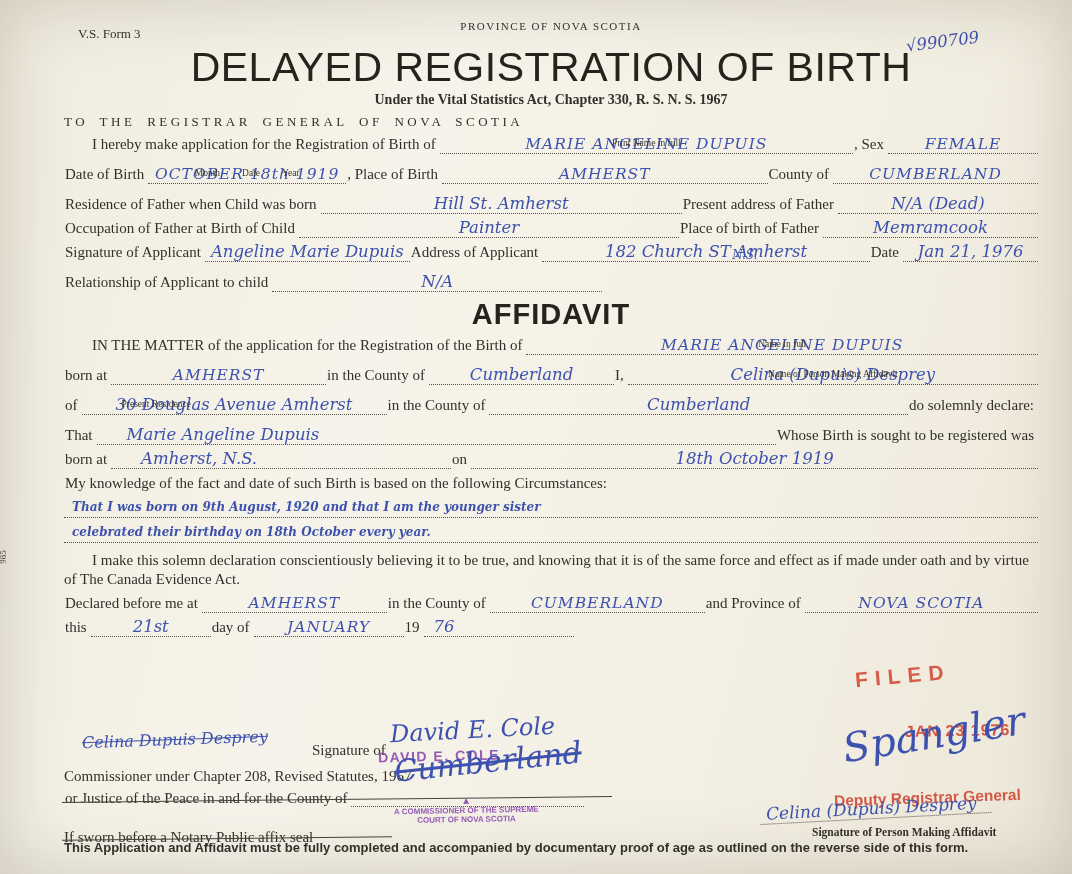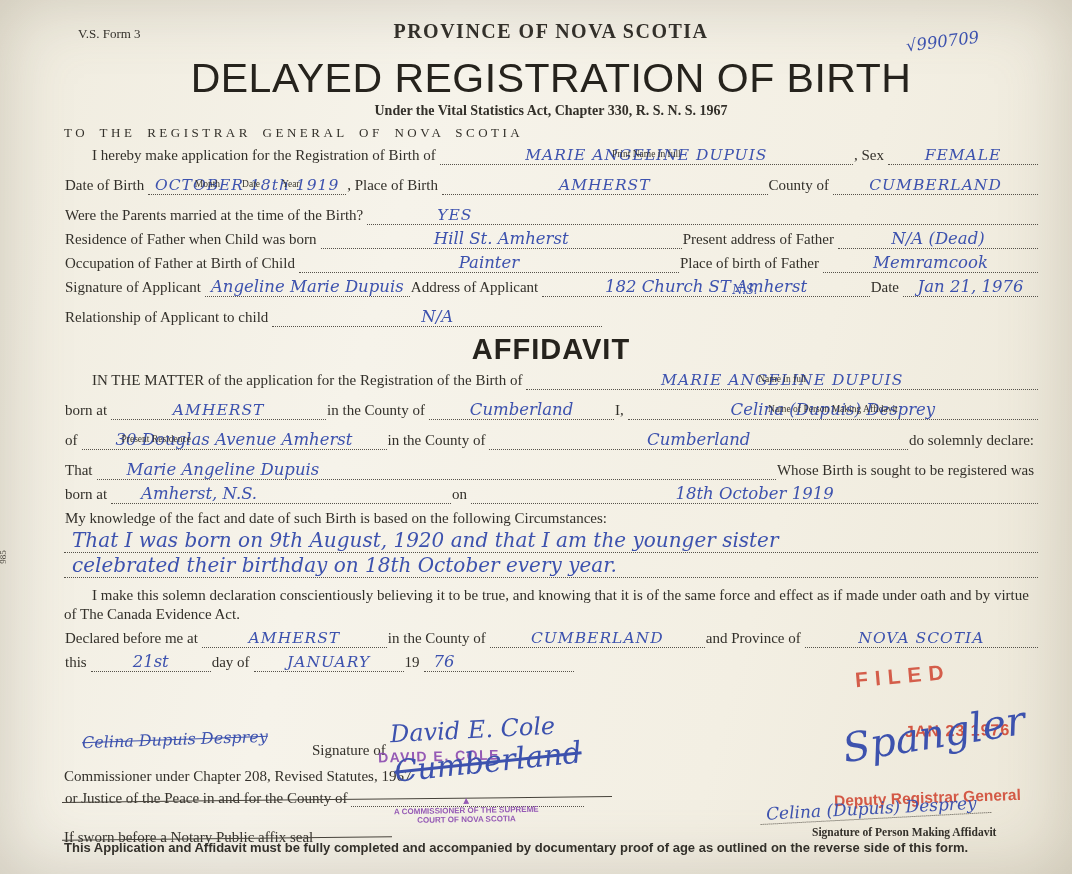--- a/index.html
+++ b/index.html
@@ -10,21 +10,21 @@
     background:linear-gradient(105deg,#f0ecdf 0%,#f6f3ea 35%,#f3efe3 70%,#ece7d8 100%);
     box-shadow:inset 0 0 70px rgba(110,100,80,.28);
     color:#33302a;
   }
   .content { padding:18px 34px 0 64px; }
 
   
   .form-no { position:absolute; left:78px; top:26px; font-size:13px; }
   .file-no { position:absolute; left:906px; top:34px; font-size:27px; transform:rotate(-7deg); }
   .hdr { text-align:center; }
-  .province { font-size:20px; font-weight:bold; letter-spacing:1.5px; margin-top:2px; }
+  .province { font-size:11px; font-weight:normal; letter-spacing:1.5px; margin-top:2px; }
   .title { font-family:"Liberation Sans", sans-serif; font-size:41px; font-weight:normal; letter-spacing:.5px; color:#26231d; margin-top:12px; }
   .act { font-size:14px; font-weight:bold; margin-top:1px; }
   .addressee { margin-top:6px; font-size:13px; letter-spacing:3.5px; word-spacing:5px; }
 
   
   .row { display:flex; align-items:flex-end; font-size:15px; margin-top:5px; white-space:nowrap; line-height:19px; }
   .row.hinted { margin-bottom:11px; }
   .indent { text-indent:0; }
   .indent .lbl:first-child { padding-left:28px; }
   .lbl { padding:0 4px 0 1px; flex:0 0 auto; }
@@ -33,21 +33,21 @@
   .spacer { flex:1 1 auto; }
   .hint { position:absolute; top:2px; left:0; right:0; text-align:center; font-size:9.5px; line-height:10px; color:#3a372f; white-space:normal; }
   .hint.trio { display:flex; justify-content:space-around; padding:0 18%; }
   .hw { font-family:"DejaVu Serif", serif; font-style:italic; color:#3d52ae; font-size:16.5px; line-height:16px; white-space:nowrap; padding-bottom:1px; }
   .hw.caps { letter-spacing:1px; font-size:15.5px; }
   .hw.sub { position:absolute; top:3px; left:58%; font-size:12px; }
 
   .aff-title { text-align:center; font-family:"Liberation Sans", sans-serif; font-weight:bold; font-size:29px; letter-spacing:1px; color:#26231d; margin-top:6px; }
 
   .circ-line { border-bottom:1.6px dotted #56524a; margin-top:4px; height:21px; }
-  .circ-line .hw { font-size:20px; padding-left:8px; }
+  .circ-line .hw { font-size:12px; padding-left:8px;font-weight:bold; }
 
   .para { font-size:15px; line-height:19px; margin-top:8px; text-indent:28px; max-width:985px; }
 
   
   .bottom { position:absolute; left:64px; top:730px; width:700px; height:130px; font-size:15px; }
   .crossed-sig { position:absolute; left:18px; top:2px; font-size:16px; text-decoration:line-through; transform:rotate(-2deg); }
   .cole-sig { position:absolute; left:326px; top:-8px; font-size:24px; transform:rotate(-3deg); }
   .sig-of { position:absolute; left:248px; top:12px; font-size:15px; }
   .stamp { font-family:"Liberation Sans", sans-serif; font-weight:bold; }
   .cole-stamp { position:absolute; left:314px; top:18px; font-size:14px; letter-spacing:1.5px; color:#8b4ab0; transform:rotate(-1.5deg); opacity:.9; }
@@ -117,26 +117,20 @@
       <span class="fill" style="flex:1">
         <span class="hw caps">AMHERST</span>
       </span>
       <span class="lbl">County of</span>
       <span class="fill" style="flex:0 0 205px">
         <span class="hw caps">CUMBERLAND</span>
       </span>
     </div>
 
 
-    <div class="row">
-      <span class="lbl">Were the Parents married at the time of the Birth?</span>
-      <span class="fill left" style="flex:1; padding-left:70px">
-        <span class="hw caps">YES</span>
-      </span>
-    </div>
 
     <div class="row">
       <span class="lbl">Residence of Father when Child was born</span>
       <span class="fill" style="flex:1">
         <span class="hw">Hill St. Amherst</span>
       </span>
       <span class="lbl">Present address of Father</span>
       <span class="fill" style="flex:0 0 200px">
         <span class="hw">N/A (Dead)</span>
       </span>

